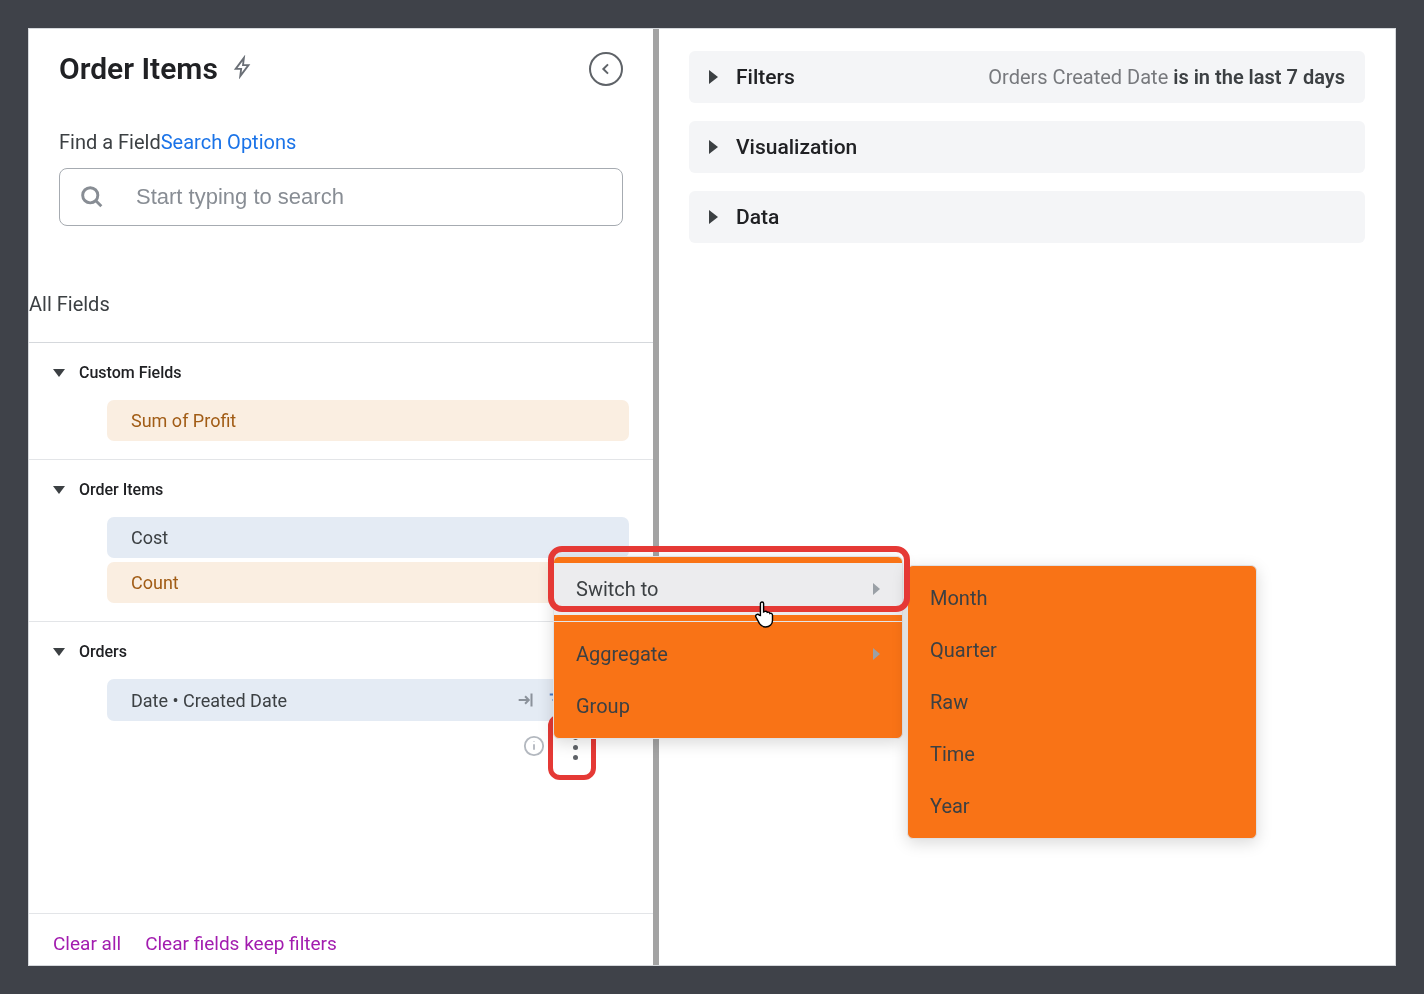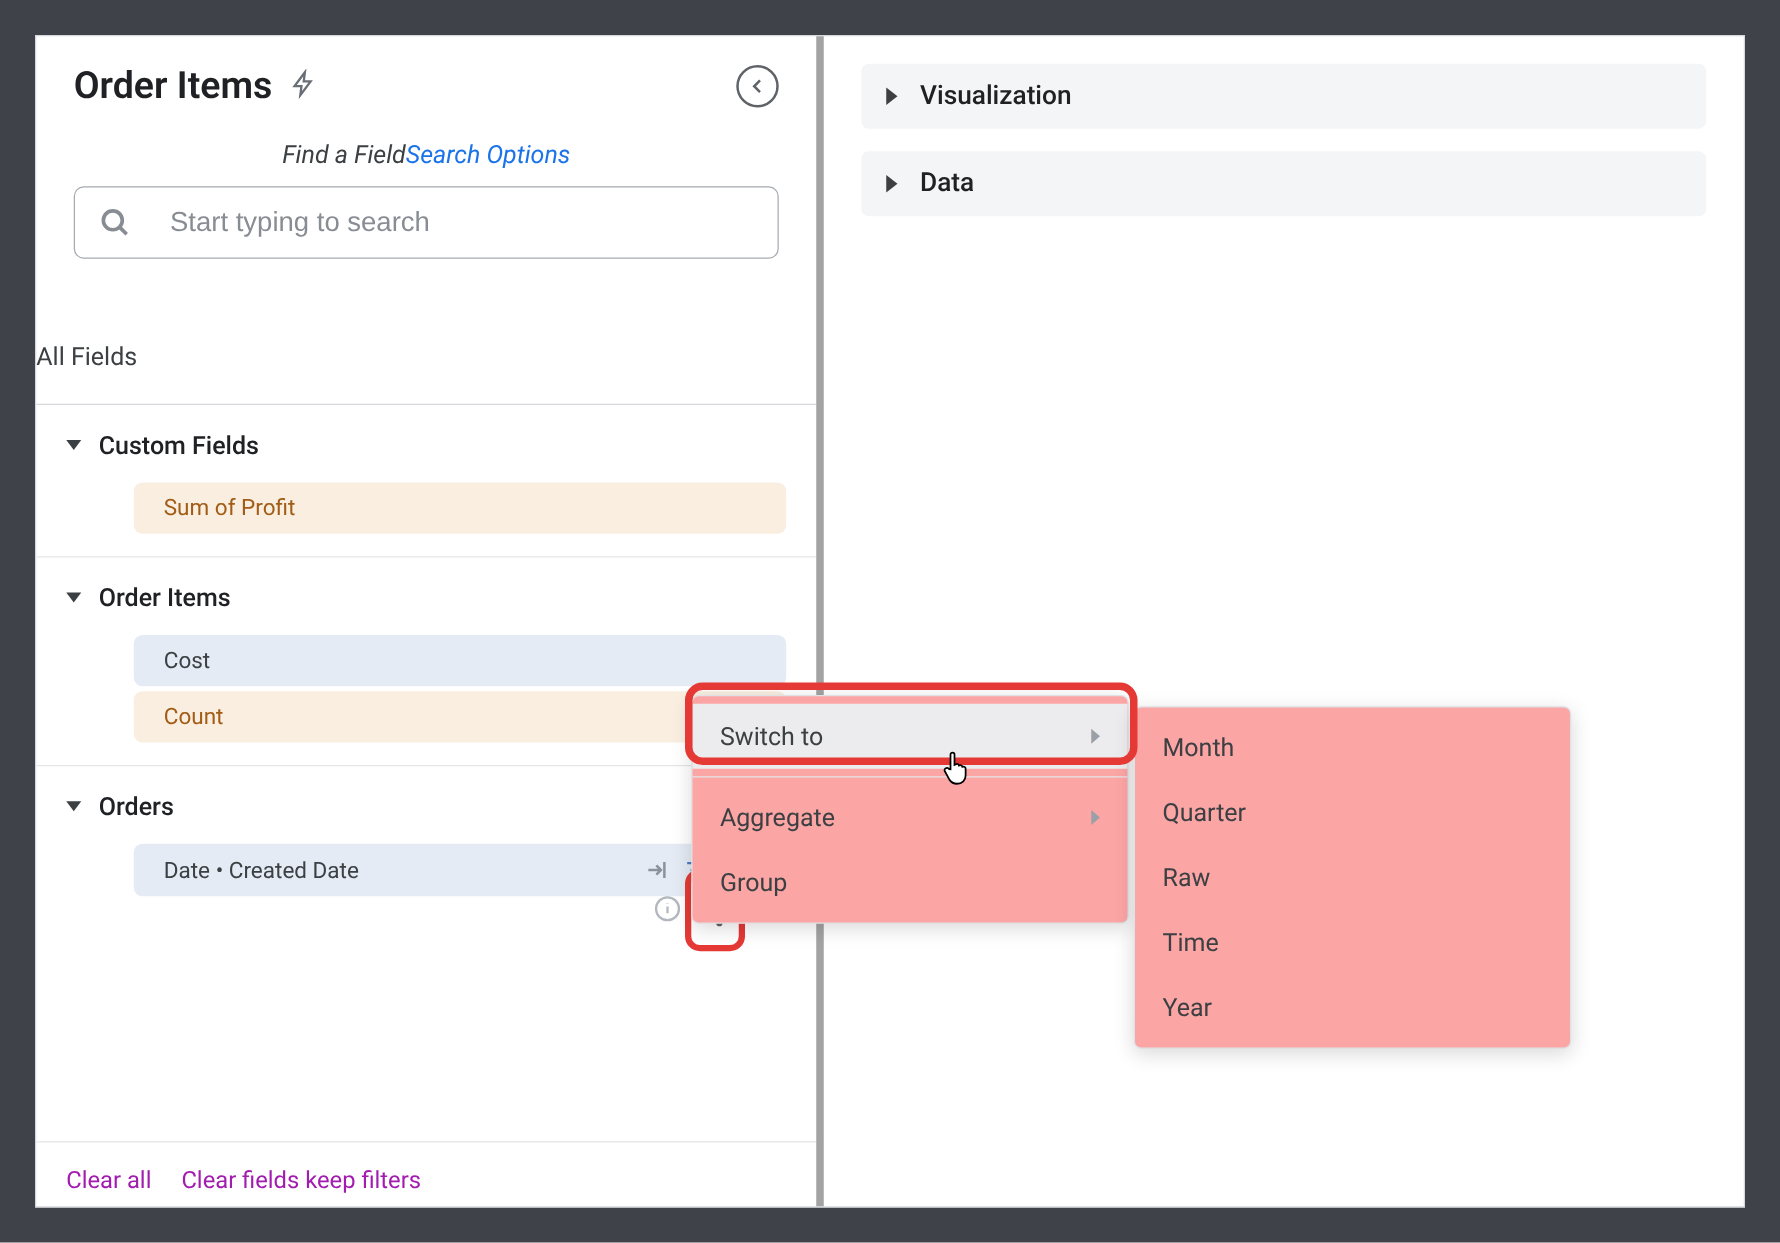--- a/index.html
+++ b/index.html
@@ -48,24 +48,23 @@
     width: 34px; height: 34px;
     border: 2px solid #5f6368;
     border-radius: 50%;
     display: flex; align-items: center; justify-content: center;
     color: #5f6368;
     cursor: pointer;
   }
   .header-row2 {
     display: flex;
     align-items: center;
-    justify-content: center;
-    margin-top: 25px;
+    justify-content: flex-start;
+    margin-top: 44px;
     margin-bottom: 14px;
-    font-style: italic;
   }
   .find-label { font-size: 20px; color: #3c4043; }
   .search-options {
     color: #1a73e8;
     font-size: 20px;
     cursor: pointer;
   }
   .search-box {
     border: 1px solid #a6abb1;
     border-radius: 8px;
@@ -119,21 +118,21 @@
     gap: 14px;
     padding: 20px 24px 18px;
     cursor: pointer;
   }
   .caret-down-sm {
     width: 0; height: 0;
     border-left: 6px solid transparent;
     border-right: 6px solid transparent;
     border-top: 8px solid #3c4043;
   }
-  .section-title { font-size: 20px; font-weight: 500; color: #202124; }
+  .section-title { font-size: 16px; font-weight: 500; color: #202124; }
   .pills {
     padding: 0 24px 18px 78px;
     display: flex;
     flex-direction: column;
     gap: 4px;
   }
   .pill {
     border-radius: 7px;
     padding: 10px 24px;
     font-size: 18px;
@@ -204,21 +203,21 @@
   .acc-title { font-size: 21px; font-weight: 500; color: #202124; }
   .acc-summary {
     margin-left: auto;
     font-size: 20px;
     color: #77797d;
   }
   .acc-summary b { color: #3c4043; font-weight: 600; }
   
   .menu {
     position: absolute;
-    background: #fca5a5;
+    background: #f97316;
     border: 1px solid #dfe1e5;
     border-radius: 6px;
     box-shadow: 0 4px 16px rgba(0,0,0,.15);
     padding: 6px 0;
     z-index: 10;
   }
   .menu-item {
     padding: 14px 22px;
     font-size: 20px;
     color: #3c4043;
@@ -366,20 +365,27 @@
 
     <div class="footer">
       <a>Clear all</a>
       <a>Clear fields keep filters</a>
     </div>
   </div>
 
   <div class="right">
     <div class="accordion">
       <span class="caret-right-sm"></span>
+      <span class="acc-title">Filters</span>
+      <span class="acc-summary">
+        <span>Orders Created Date </span><b>is in the last 7 days</b>
+      </span>
+    </div>
+    <div class="accordion">
+      <span class="caret-right-sm"></span>
       <span class="acc-title">Visualization</span>
     </div>
     <div class="accordion">
       <span class="caret-right-sm"></span>
       <span class="acc-title">Data</span>
     </div>
   </div>
 
   <div class="menu" style="left:524px; top:527px; width:350px;">
     <div class="menu-item" style="background:#ececee;">

